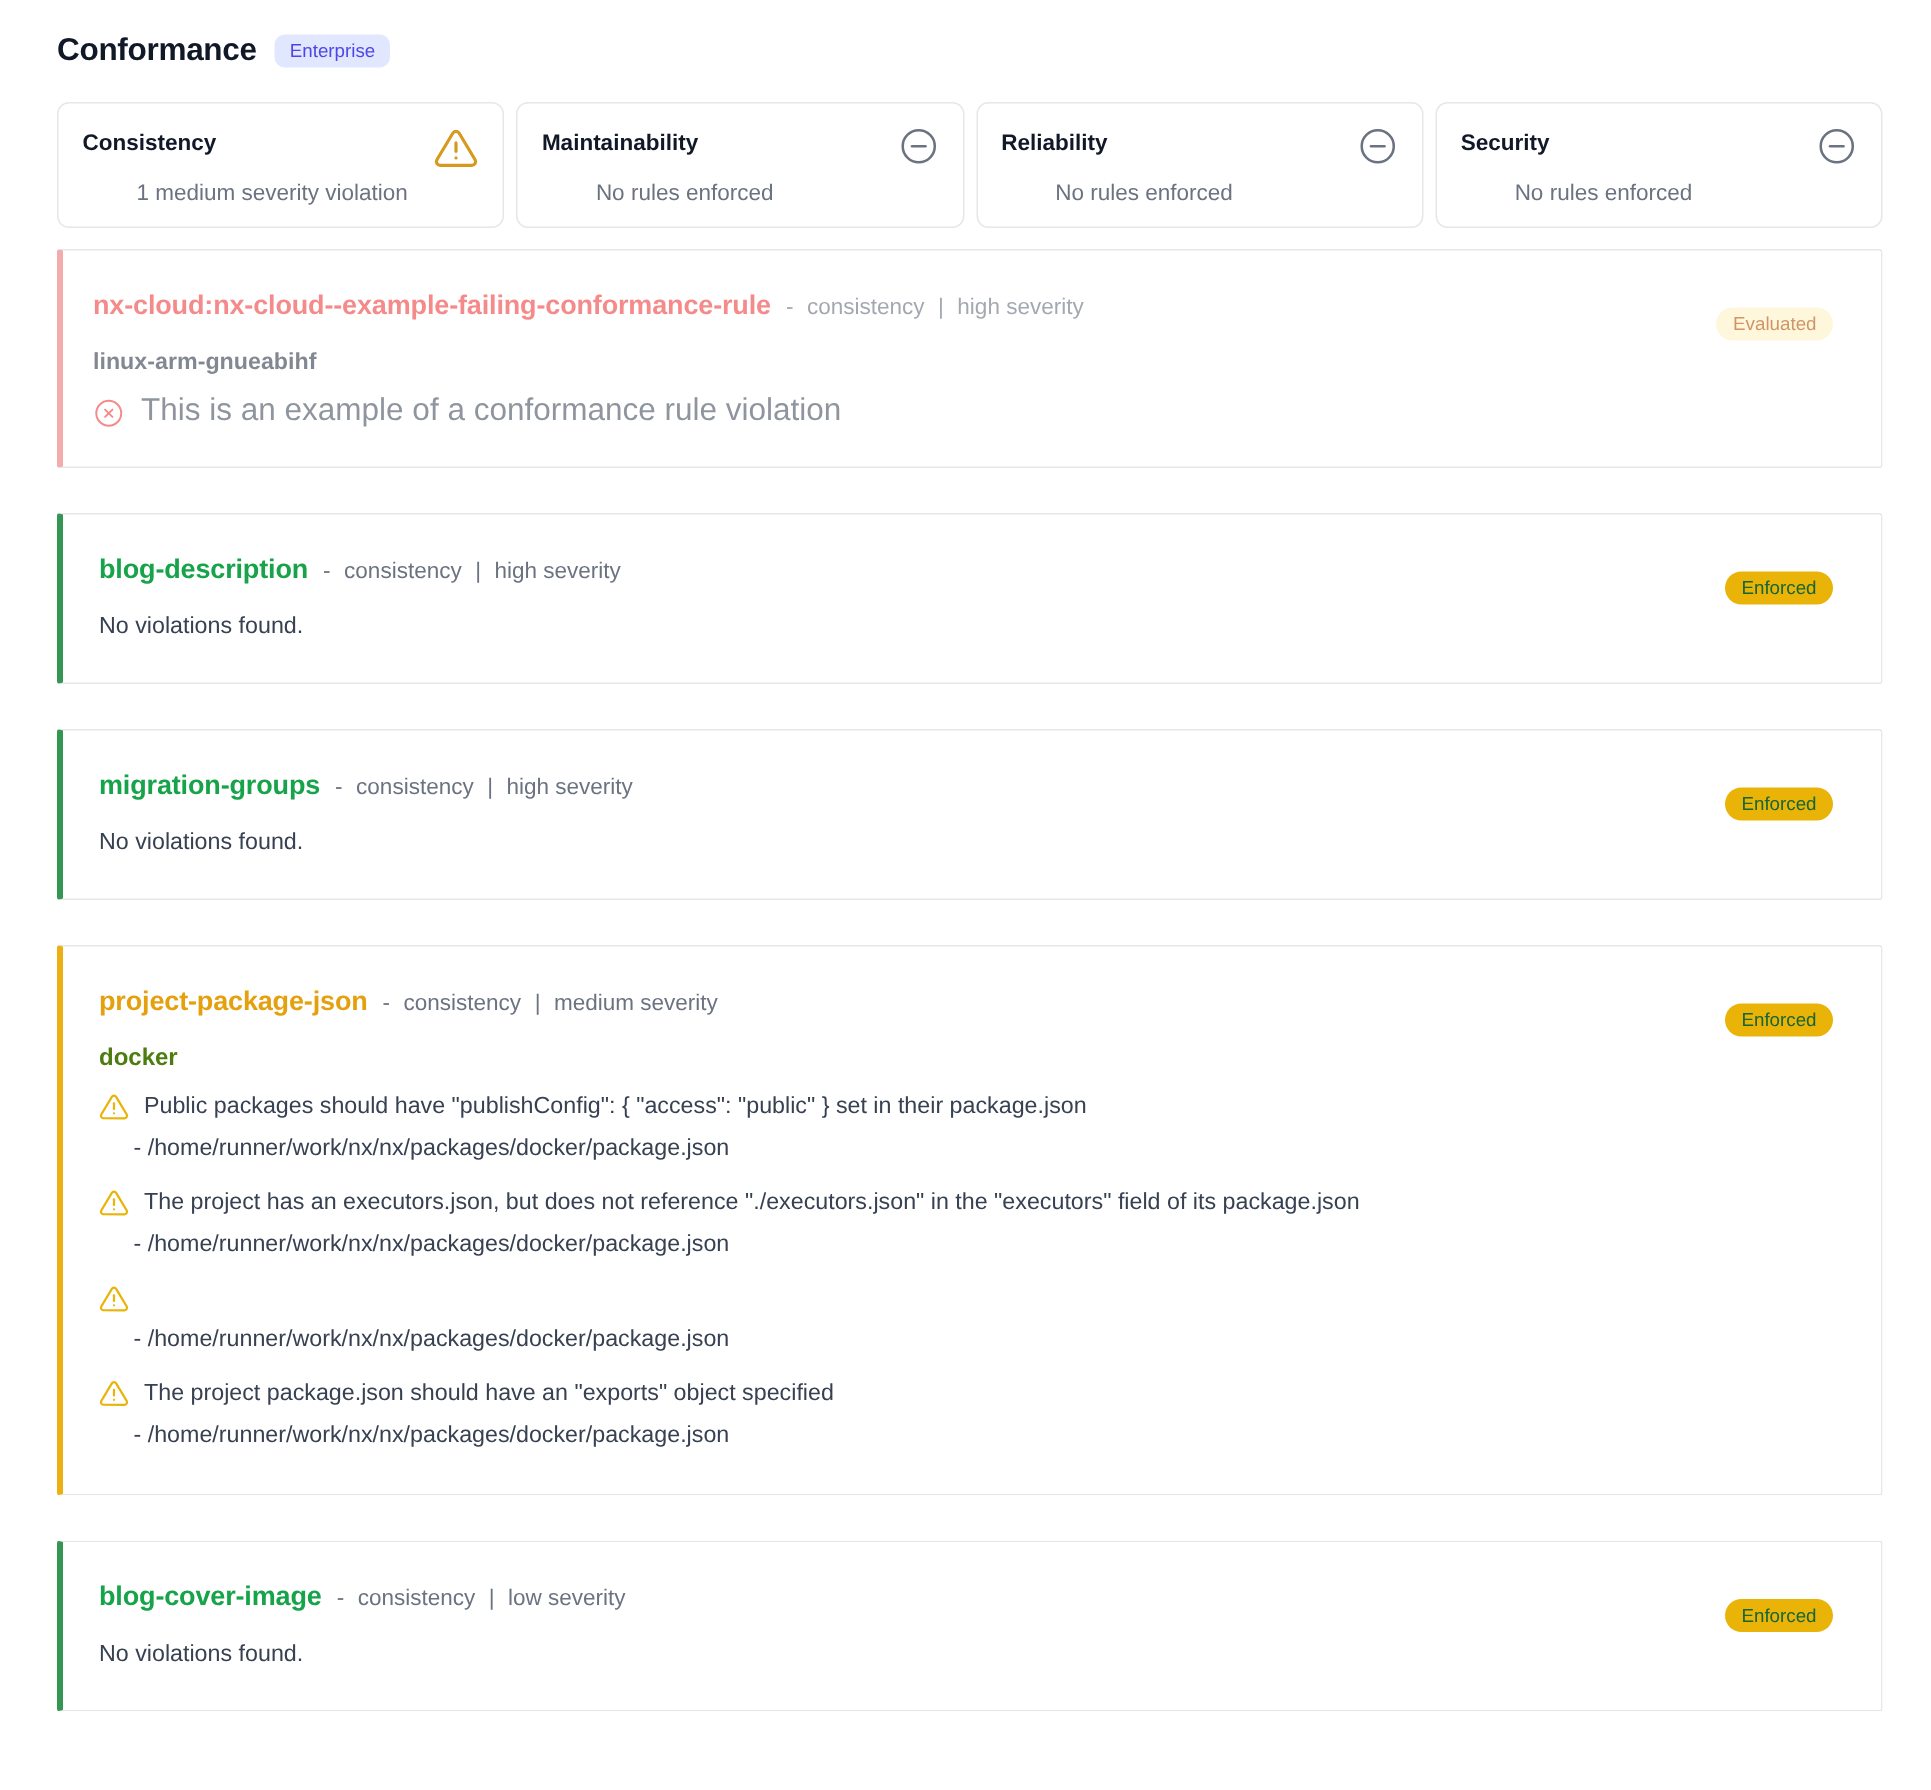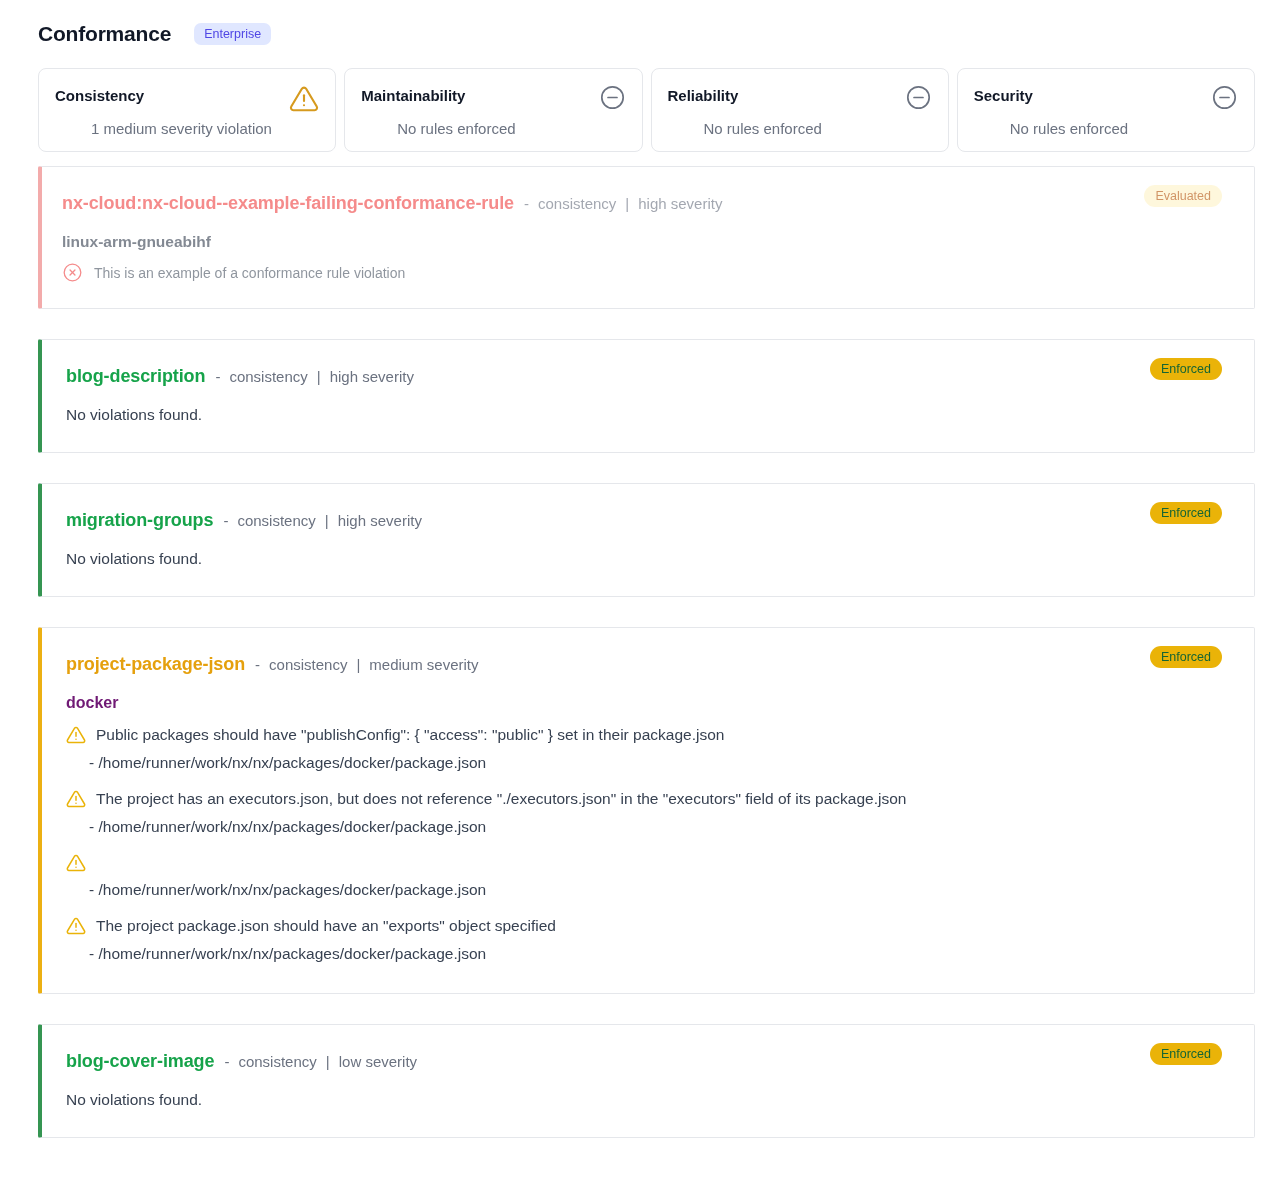--- a/index.html
+++ b/index.html
@@ -13,21 +13,20 @@
   .page { padding: 22px 32px 40px 38px; }
 
   
   .page-header { display: flex; align-items: center; gap: 12px; margin-bottom: 22px; }
   .page-title { font-size: 21px; font-weight: 700; letter-spacing: -0.2px; color: #111827; }
   .plan-badge {
     background: #e0e7ff; color: #4f46e5;
     font-size: 12.5px; font-weight: 500;
     padding: 4px 10px; border-radius: 7px;
     display: inline-block;
-    margin-left: 11px;
   }
 
   
   .category-row { display: flex; gap: 8px; margin-bottom: 14px; }
   .category-card {
     flex: 1 1 0;
     background: #fff;
     border: 1px solid #e5e7eb;
     border-radius: 8px;
     padding: 15px 16px 14px 16px;
@@ -55,32 +54,32 @@
   .rule-card .faded { opacity: 0.62; }
 
   .rule-header { display: flex; align-items: baseline; gap: 10px; flex-wrap: wrap; }
   .rule-title { font-size: 18px; font-weight: 700; letter-spacing: -0.1px; text-decoration: none; cursor: pointer; }
   .rule-title.red   { color: #ef4444; }
   .rule-title.green { color: #16a34a; }
   .rule-title.amber { color: #e5a00d; }
   .rule-meta { font-size: 15px; color: #6b7280; display: inline-flex; gap: 9px; align-items: baseline; }
 
   .status-badge {
-    position: absolute; top: 18px; right: 32px;
+    position: absolute; top: 38px; right: 32px;
     font-size: 12.5px; font-weight: 500;
     padding: 4px 11px; border-radius: 12px;
   }
   .status-badge.enforced  { background: #eab308; color: #166534; }
   .status-badge.evaluated { background: #fef3c7; color: #b45309; }
 
   .no-violations { margin-top: 19px; font-size: 15.5px; color: #374151; }
 
   .project-name { margin-top: 19px; font-size: 15.5px; font-weight: 700; color: #374151; }
 
-  .violation-simple { margin-top: 11px; display: flex; align-items: center; gap: 11px; font-size: 14px; color: #4b5563; }
+  .violation-simple { margin-top: 11px; display: flex; align-items: flex-end; gap: 11px; font-size: 21px; color: #4b5563; }
 
   .violation-list { margin-top: 12px; display: flex; flex-direction: column; gap: 14px; }
   .violation { font-size: 15.5px; color: #374151; }
   .violation-row { display: flex; align-items: flex-start; gap: 10px; line-height: 22px; }
   .violation-row .w-icon { flex: 0 0 auto; margin-top: 1px; }
   .violation-path { margin-left: 23px; margin-top: 6px; line-height: 22px; color: #374151; }
 
   svg { display: block; }
 </style>
 </head>
@@ -207,21 +206,21 @@
   <div class="rule-card amber">
     <div class="rule-header">
       <a class="rule-title amber">project-package-json</a>
       <span class="rule-meta">
         <span>-</span>
         <span>consistency</span>
         <span>|</span>
         <span>medium severity</span>
       </span>
     </div>
-    <div class="project-name" style="font-size:16px; color:#701a75;">docker</div>
+    <div class="project-name" style="font-size:16px; color:#4d7c0f;">docker</div>
 
     <div class="violation-list">
 
       <div class="violation">
         <div class="violation-row">
           <span class="w-icon">
             <svg width="20" height="20" viewBox="0 0 24 24" fill="none" stroke="#eab308" stroke-width="1.8" stroke-linecap="round" stroke-linejoin="round">
               <path d="M10.29 3.86 1.82 18a2 2 0 0 0 1.71 3h16.94a2 2 0 0 0 1.71-3L13.71 3.86a2 2 0 0 0-3.42 0z"></path>
               <line x1="12" y1="9" x2="12" y2="13.5"></line>
                 <line x1="12" y1="17" x2="12.01" y2="17"></line>

